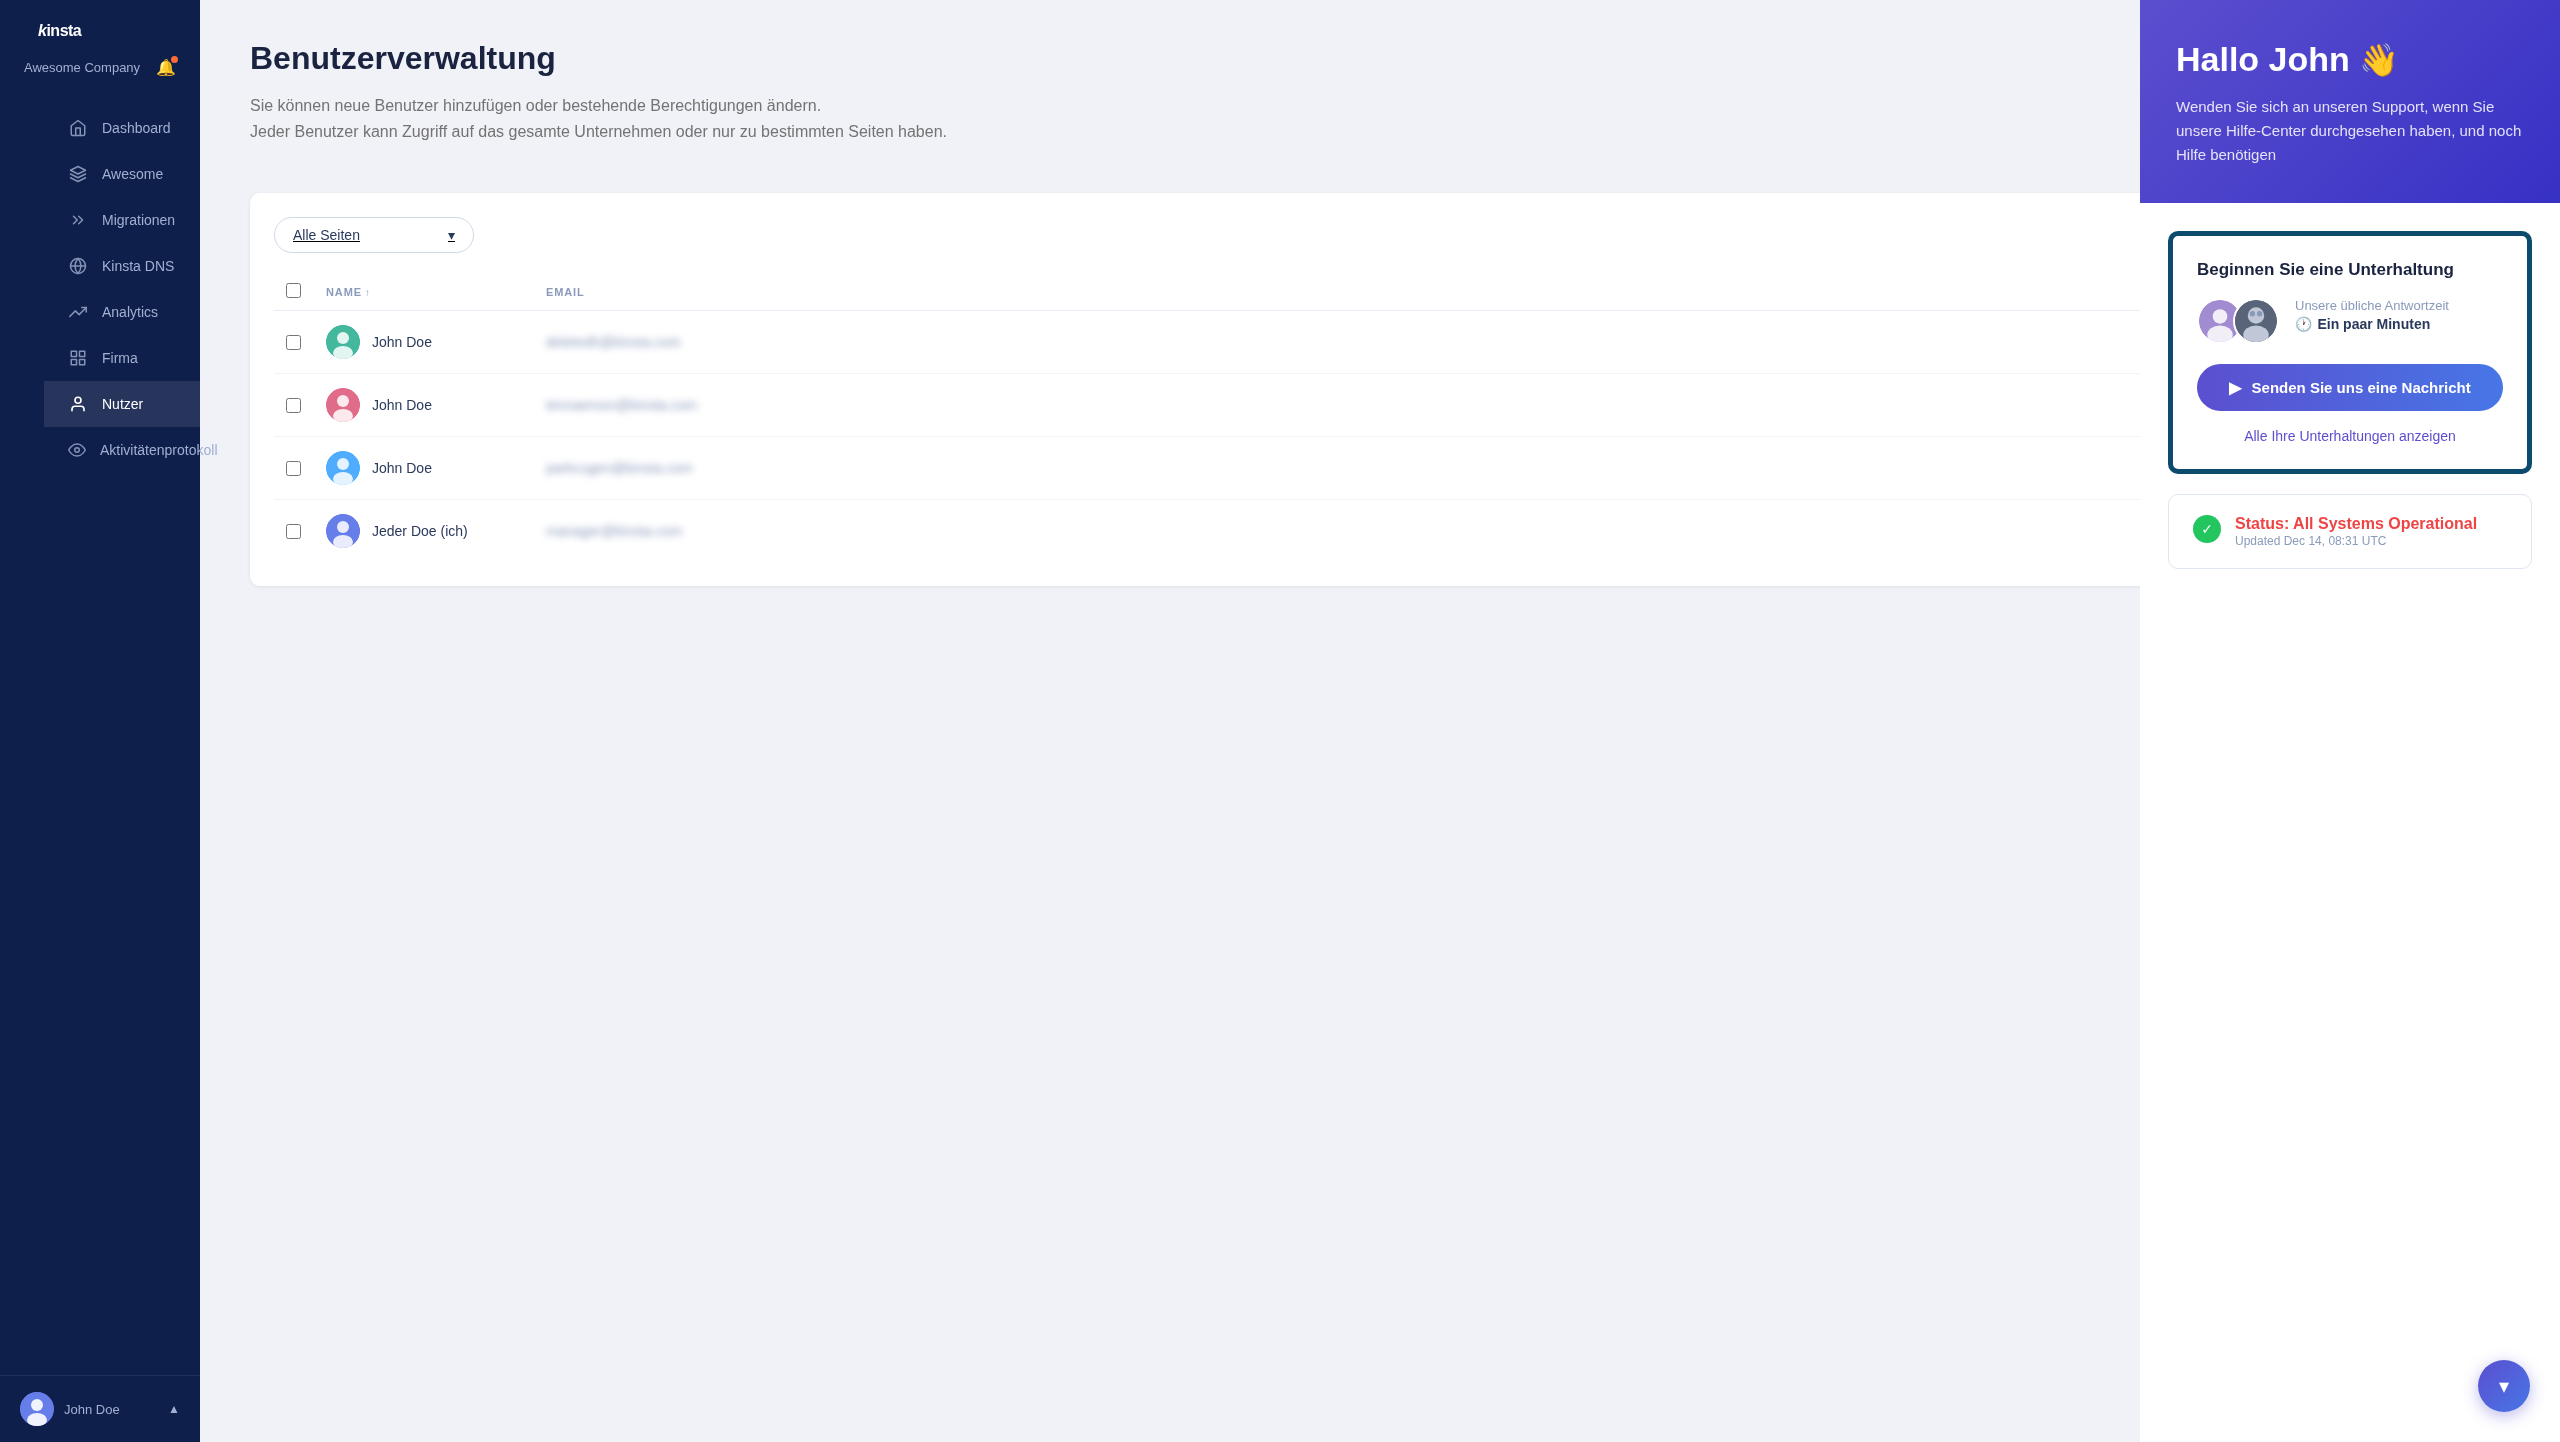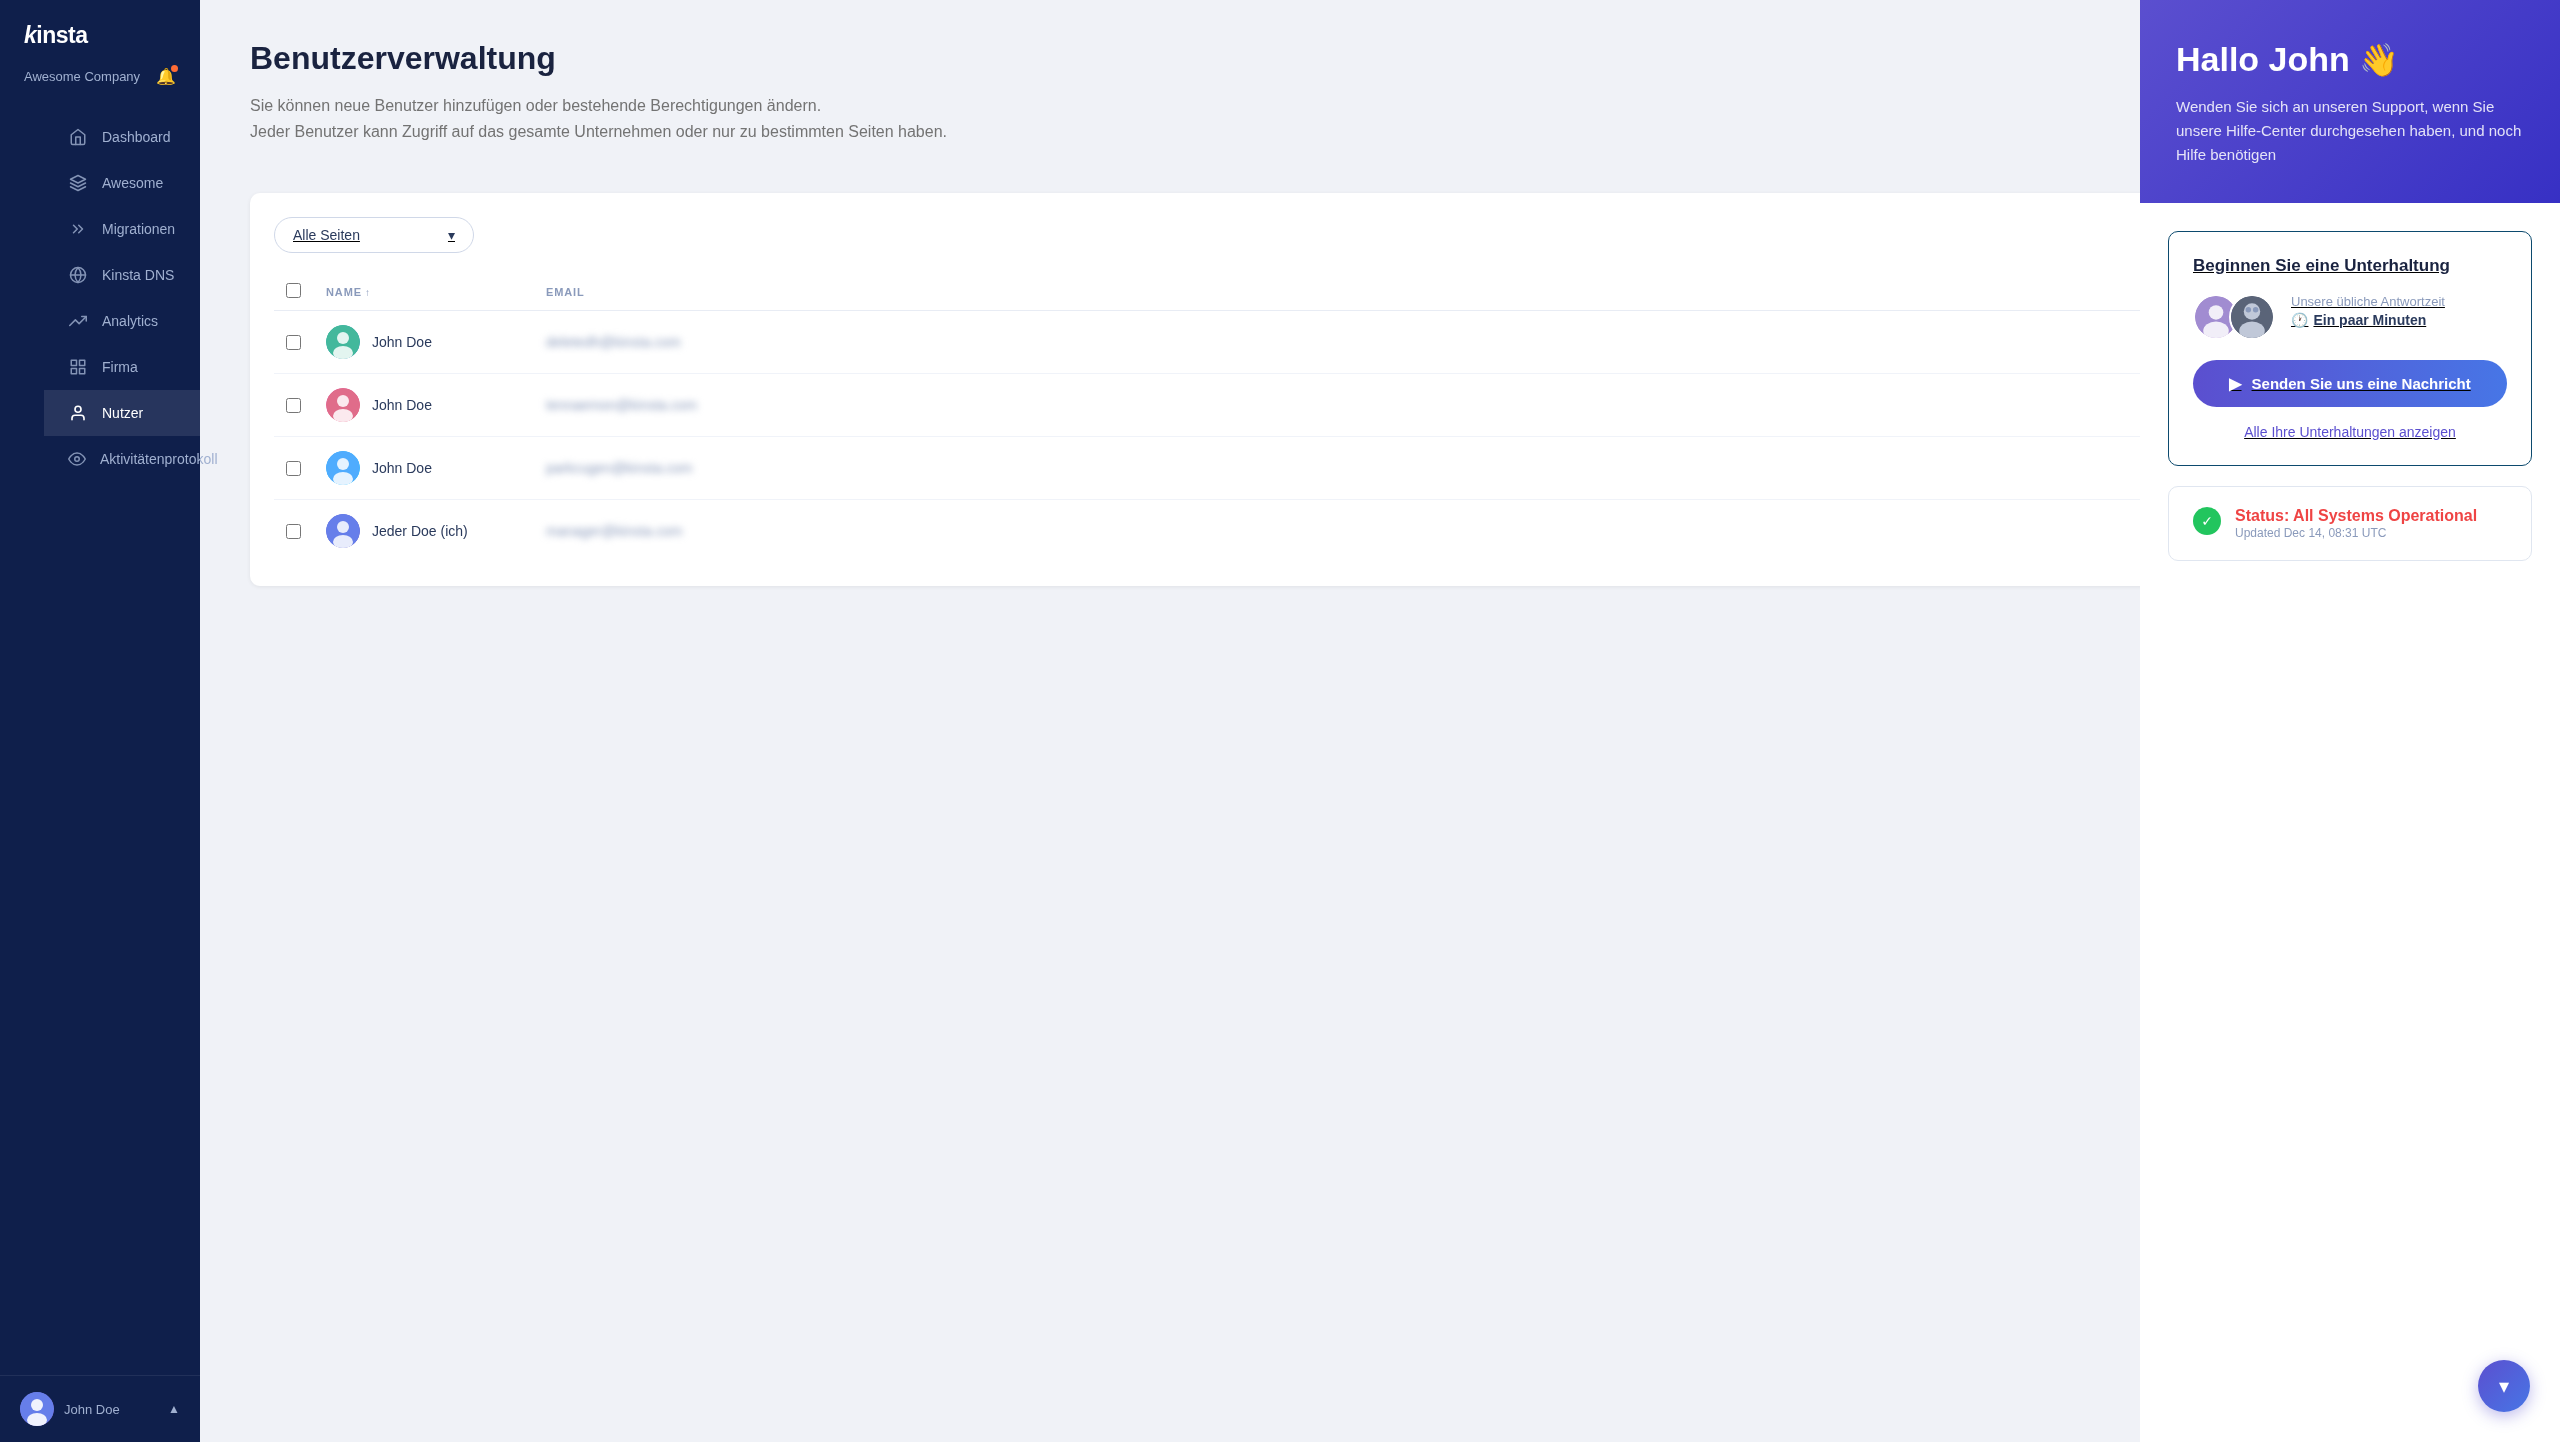--- a/index.html
+++ b/index.html
@@ -271,24 +271,23 @@
 
     .support-body {
       background: #fff;
       flex: 1;
       padding: 28px 28px 20px 28px;
       display: flex;
       flex-direction: column;
       gap: 20px;
     }
     .chat-widget {
-      border: 1px solid #0c4a6e;
+      border: 5px solid #0c4a6e;
       border-radius: 10px;
       padding: 24px;
-      text-decoration: underline;
     }
     .chat-title {
       font-size: 17px;
       font-weight: 700;
       color: #1a2340;
       margin-bottom: 18px;
     }
     .chat-agents {
       display: flex;
       gap: 16px;
@@ -409,25 +408,26 @@
       align-items: center;
       justify-content: center;
       cursor: pointer;
       font-size: 20px;
       box-shadow: 0 4px 16px rgba(91,79,207,0.4);
       z-index: 200;
     }
 
     
     .kinsta-logo {
-      font-size: 23px;
+      font-size: 16px;
       font-weight: 900;
       color: #fff;
       letter-spacing: -0.5px;
       text-transform: lowercase;
+      margin-left: 14px;
     }
   </style>
 </head>
 <body>
 
 <nav class="sidebar">
   <div class="sidebar-logo">
     <div class="kinsta-logo">
       <span style="font-style:italic;font-weight:900;">k</span><span style="font-weight:900;">insta</span>
     </div>

